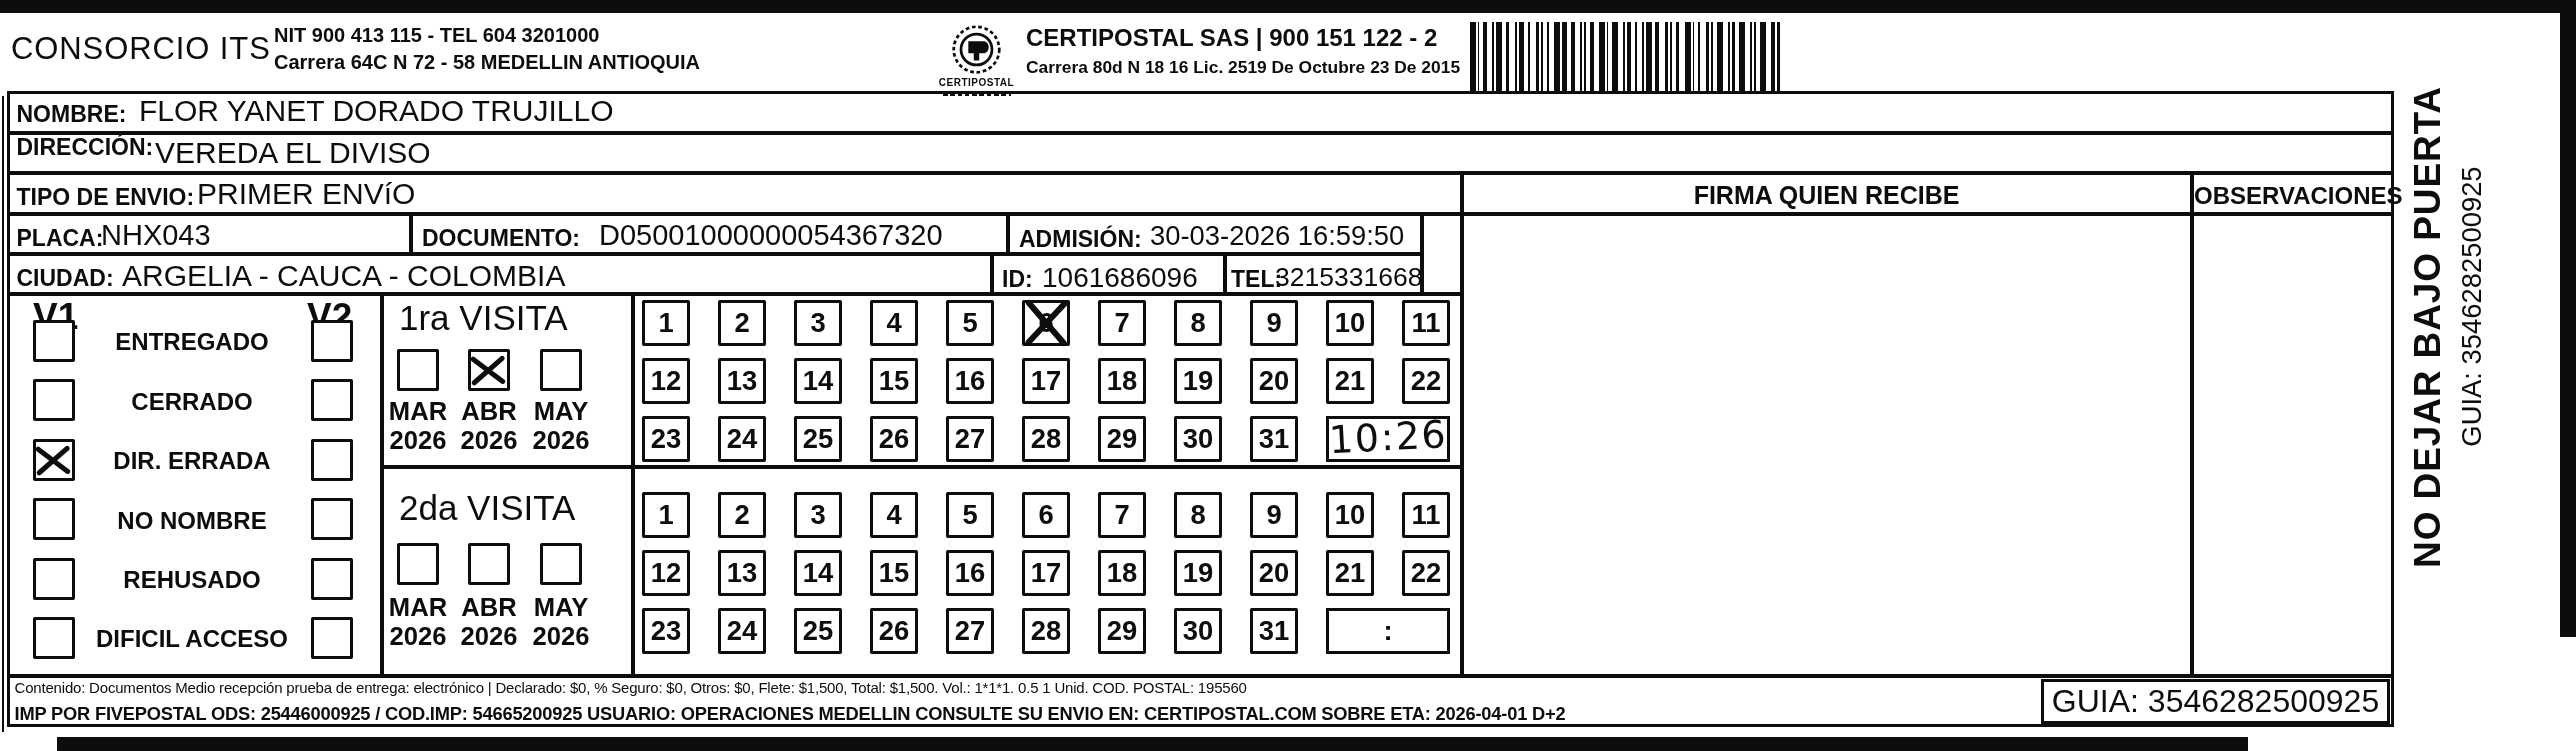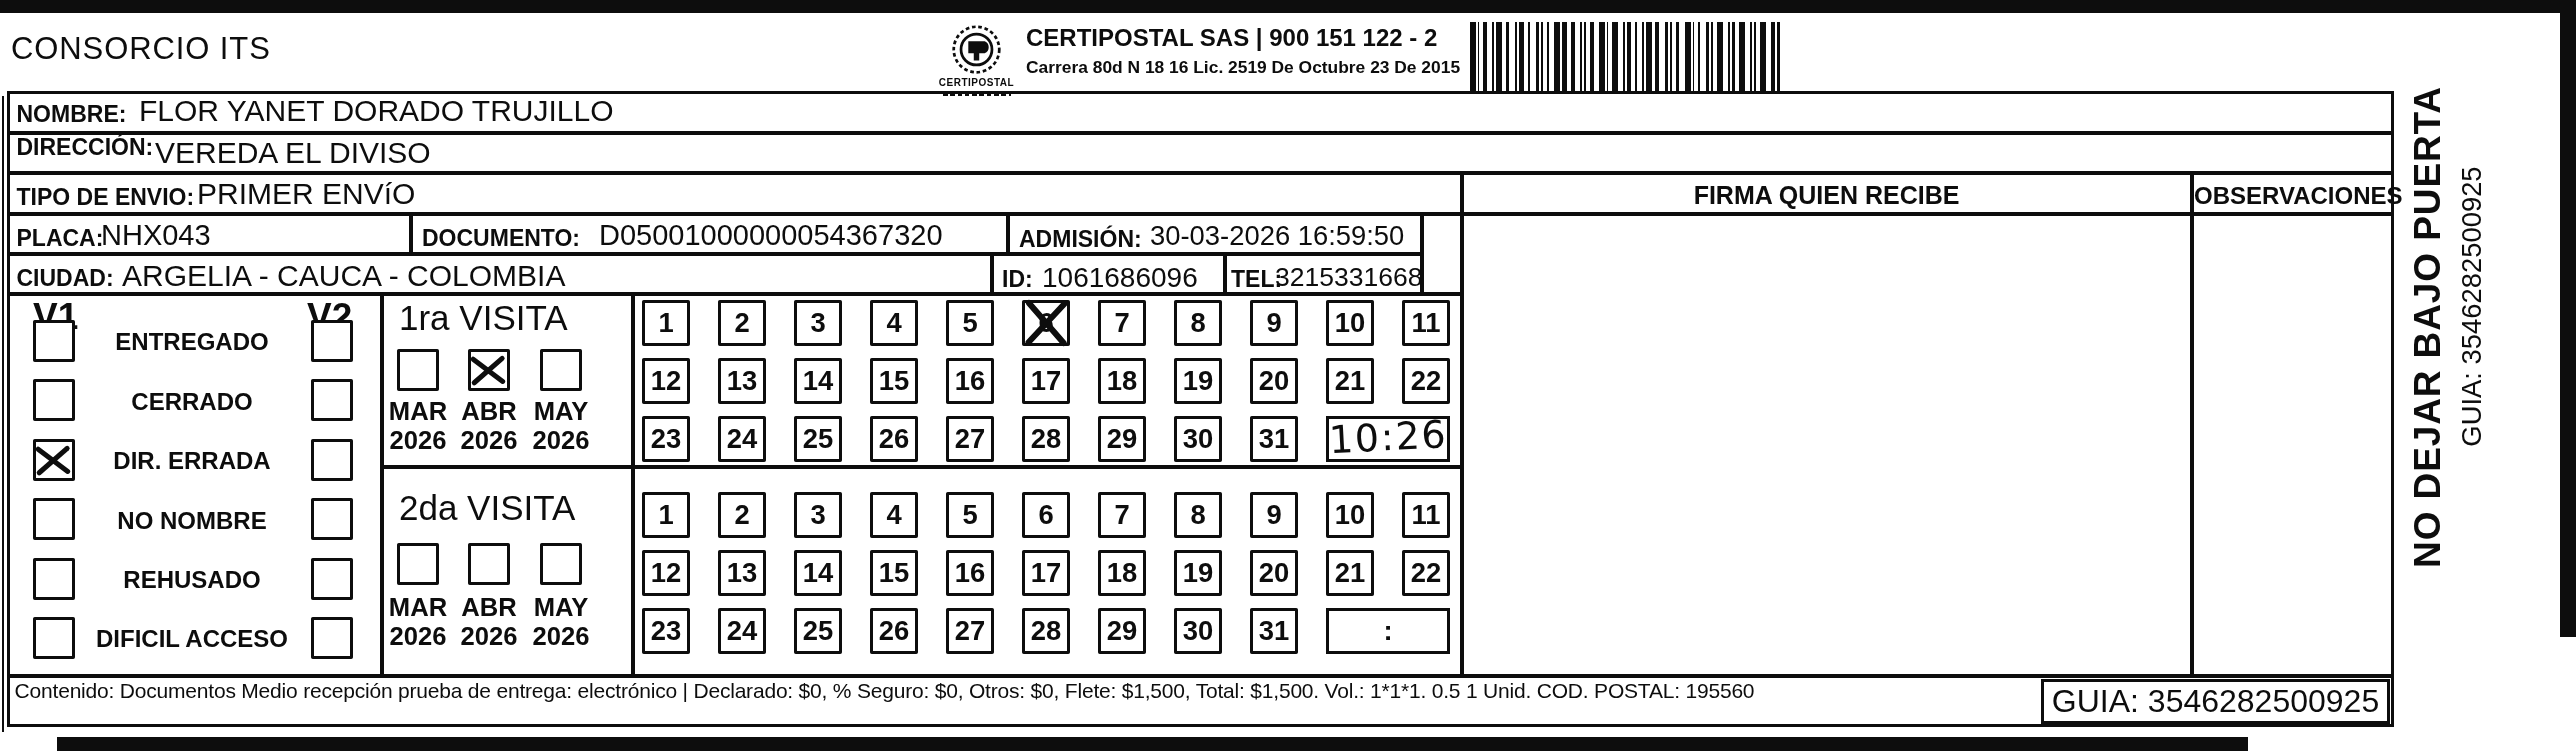--- a/index.html
+++ b/index.html
@@ -26,21 +26,21 @@
   .visit-title{ position:absolute; font-weight:normal; font-size:35px; white-space:nowrap; }
   .mon-lab{ position:absolute; width:64px; text-align:center; font-weight:bold; font-size:25.6px; }
   .daygrid{ position:absolute; width:808px; display:grid; grid-template-columns:repeat(11,48px); column-gap:28px; grid-auto-rows:46px; row-gap:12px; }
   .day{ position:relative; border:3.7px solid var(--ink); border-radius:1.8px; display:flex; align-items:center; justify-content:center; font-weight:bold; font-size:27.4px; background:var(--paper); }
   .day.crossed::before{ content:""; position:absolute; left:-20%; top:42%; width:140%; height:5.5px; background:var(--ink); transform:rotate(49deg); border-radius:4.6px; }
   .day.crossed::after { content:""; position:absolute; left:-20%; top:42%; width:140%; height:5.5px; background:var(--ink); transform:rotate(-47deg); border-radius:4.6px; }
   .timebox{ grid-column:10 / span 2; border:3.7px solid var(--ink); display:flex; align-items:center; justify-content:center; background:var(--paper); }
   .hand{ font-family:"DejaVu Sans", sans-serif; font-size:38px; letter-spacing:1.8px; transform:rotate(-3deg) translateY(-1.8px); white-space:nowrap; }
   .colon{ font-weight:bold; font-size:27.4px; }
   .sec-h{ position:absolute; font-weight:bold; font-size:25px; text-align:center; white-space:nowrap; }
-  .foot1{ position:absolute; font-size:21px; letter-spacing:-0.2px; white-space:nowrap; }
+  .foot1{ position:absolute; font-size:15px; letter-spacing:-0.2px; white-space:nowrap; }
   .foot2{ position:absolute; font-weight:bold; font-size:18.3px; letter-spacing:-0.2px; white-space:nowrap; }
   .guiabox{ position:absolute; left:2041px; top:679px; width:349px; height:45px; border:3.7px solid var(--ink); display:flex; align-items:center; justify-content:center; font-size:32px; white-space:nowrap; background:var(--paper); }
   .vtext{ position:absolute; transform:rotate(-90deg); display:flex; align-items:center; justify-content:center; white-space:nowrap; }
   .vwarn{ font-weight:bold; font-size:37px; letter-spacing:0.9px; }
   .vguia{ font-size:27.4px; }
   .barcode{ position:absolute; left:1470px; top:22px; width:315px; height:71px; display:flex; align-items:stretch; overflow:hidden; }
   .bar{ background:var(--ink); height:100%; flex:0 0 auto; }
   .logo-caption{ position:absolute; font-weight:bold; font-size:10px; width:101px; text-align:center; letter-spacing:0.5px; }
   .squiggle{ position:absolute; height:4.6px; width:68px; background:repeating-linear-gradient(90deg, var(--ink) 0 4.6px, transparent 4.6px 7.3px); }
 </style>
@@ -48,20 +48,24 @@
 <body>
 
 <div class="page">
 
   <div class="ln" style="left:0;top:0;width:2576px;height:12.8px"></div>
   <div class="ln" style="left:2560px;top:0;width:15.5px;height:637px"></div>
   <div class="ln" style="left:57px;top:737px;width:2191px;height:14.6px"></div>
   <div class="ln" style="left:1.8px;top:96px;width:1.8px;height:636px"></div>
 
   <div class="hdr-big" style="left:11px;top:31px">CONSORCIO ITS</div>
+  <div class="hdr-info" style="left:274px;top:22px">
+    <div>NIT 900 413 115 - TEL 604 3201000</div>
+    <div>Carrera 64C N 72 - 58 MEDELLIN ANTIOQUIA</div>
+  </div>
 
   <span class="abs" style="left:951px;top:24px">
     <svg width="51" height="51" viewBox="0 0 56 56">
       <circle cx="28" cy="28" r="25" fill="none" stroke="#0d0d0d" stroke-width="3" stroke-dasharray="4 3"></circle>
       <circle cx="28" cy="28" r="17" fill="none" stroke="#0d0d0d" stroke-width="3"></circle>
       <path d="M19 19 h18 a7 7 0 0 1 0 13 h-6 v8 h-6 v-8 h-6 z" fill="#0d0d0d"></path>
     </svg>
   </span>
   <div class="logo-caption" style="left:926px;top:77px">CERTIPOSTAL</div>
   <div class="squiggle" style="left:943px;top:91px"></div>
@@ -278,19 +282,20 @@
       <div class="day">31</div>
       <div class="timebox">
       <span class="colon">:</span>
     </div>
   </div>
 
   <div class="sec-h" style="left:1463px;top:181px;width:727px">FIRMA QUIEN RECIBE</div>
   <div class="sec-h" style="left:2194px;top:182px;width:200px;font-size:24px">OBSERVACIONES</div>
 
   <div class="foot1" style="left:14.6px;top:679px">Contenido: Documentos Medio recepción prueba de entrega: electrónico | Declarado: $0, % Seguro: $0, Otros: $0, Flete: $1,500, Total: $1,500. Vol.: 1*1*1. 0.5  1 Unid. COD. POSTAL: 195560</div>
+  <div class="foot2" style="left:14.6px;top:703px">IMP POR FIVEPOSTAL ODS: 25446000925 / COD.IMP: 54665200925 USUARIO: OPERACIONES MEDELLIN CONSULTE SU ENVIO EN: CERTIPOSTAL.COM SOBRE ETA: 2026-04-01 D+2</div>
   <div class="guiabox">GUIA: 3546282500925</div>
 
   <div class="vtext vwarn" style="left:2222px;top:303px;width:412px;height:48px">NO DEJAR BAJO PUERTA</div>
   <div class="vtext vguia" style="left:2325px;top:288px;width:293px;height:37px">GUIA: 3546282500925</div>
 
 </div>
 
 
 </body></html>

